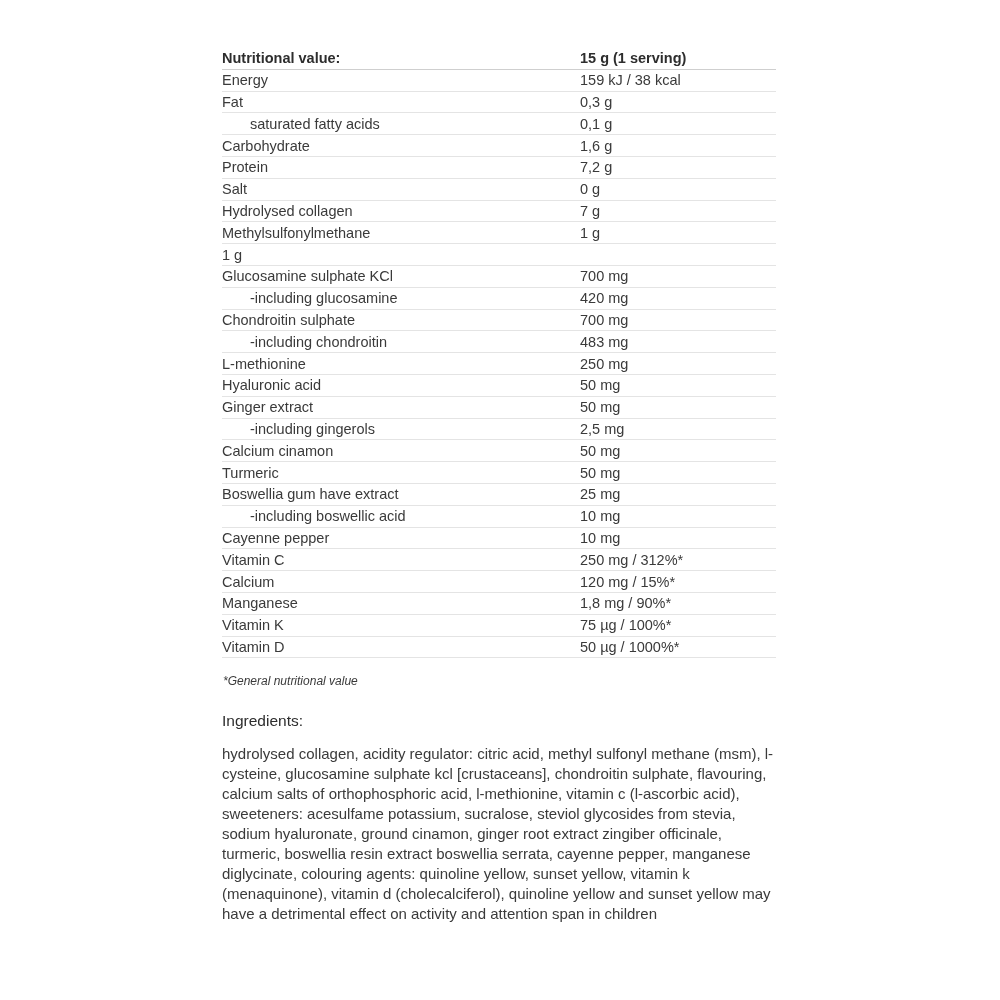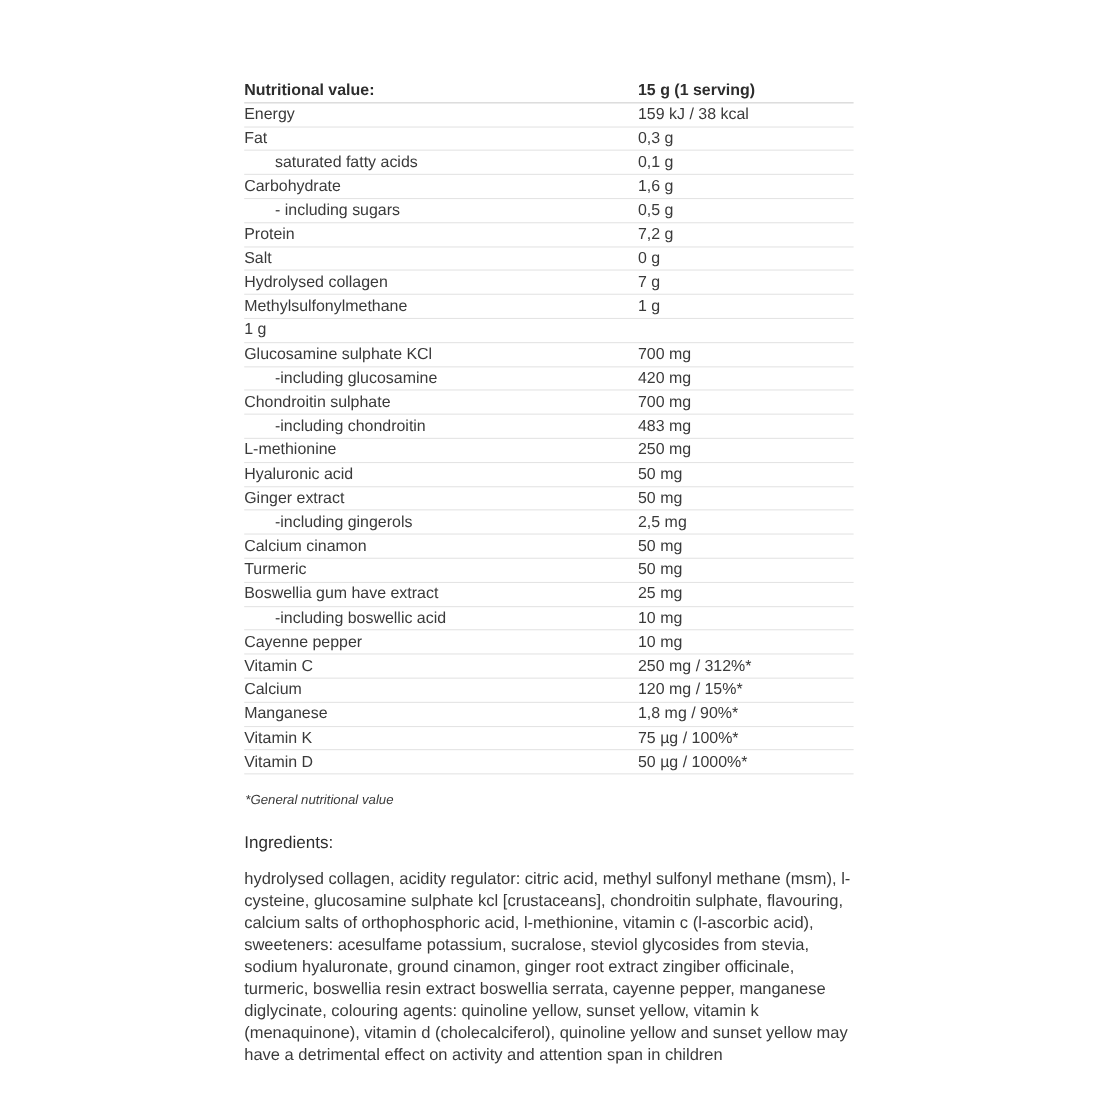--- a/index.html
+++ b/index.html
@@ -35,21 +35,20 @@
   .row .value {
     font-size: 14.5px;
     white-space: nowrap;
     text-align: right;
   }
   .row.indent .label { padding-left: 28px; }
   .row.header {
     font-weight: 700;
     color: #2d2d2d;
     border-bottom: 1px solid #cfcfcf;
-    margin-top: 24px;
   }
   .footnote {
     font-style: italic;
     font-size: 12px;
     margin: 16px 0 0 1px;
     color: #3a3a3a;
   }
   .ing-heading {
     font-size: 15.5px;
     font-weight: 400;
@@ -82,24 +81,20 @@
           <span class="label">Fat</span>
           <span class="value">0,3 g</span>
         </div>
         <div class="row indent">
           <span class="label">saturated fatty acids</span>
           <span class="value">0,1 g</span>
         </div>
         <div class="row">
           <span class="label">Carbohydrate</span>
           <span class="value">1,6 g</span>
-        </div>
-        <div class="row indent">
-          <span class="label">- including sugars</span>
-          <span class="value">0,5 g</span>
         </div>
         <div class="row">
           <span class="label">Protein</span>
           <span class="value">7,2 g</span>
         </div>
         <div class="row">
           <span class="label">Salt</span>
           <span class="value">0 g</span>
         </div>
         <div class="row">

